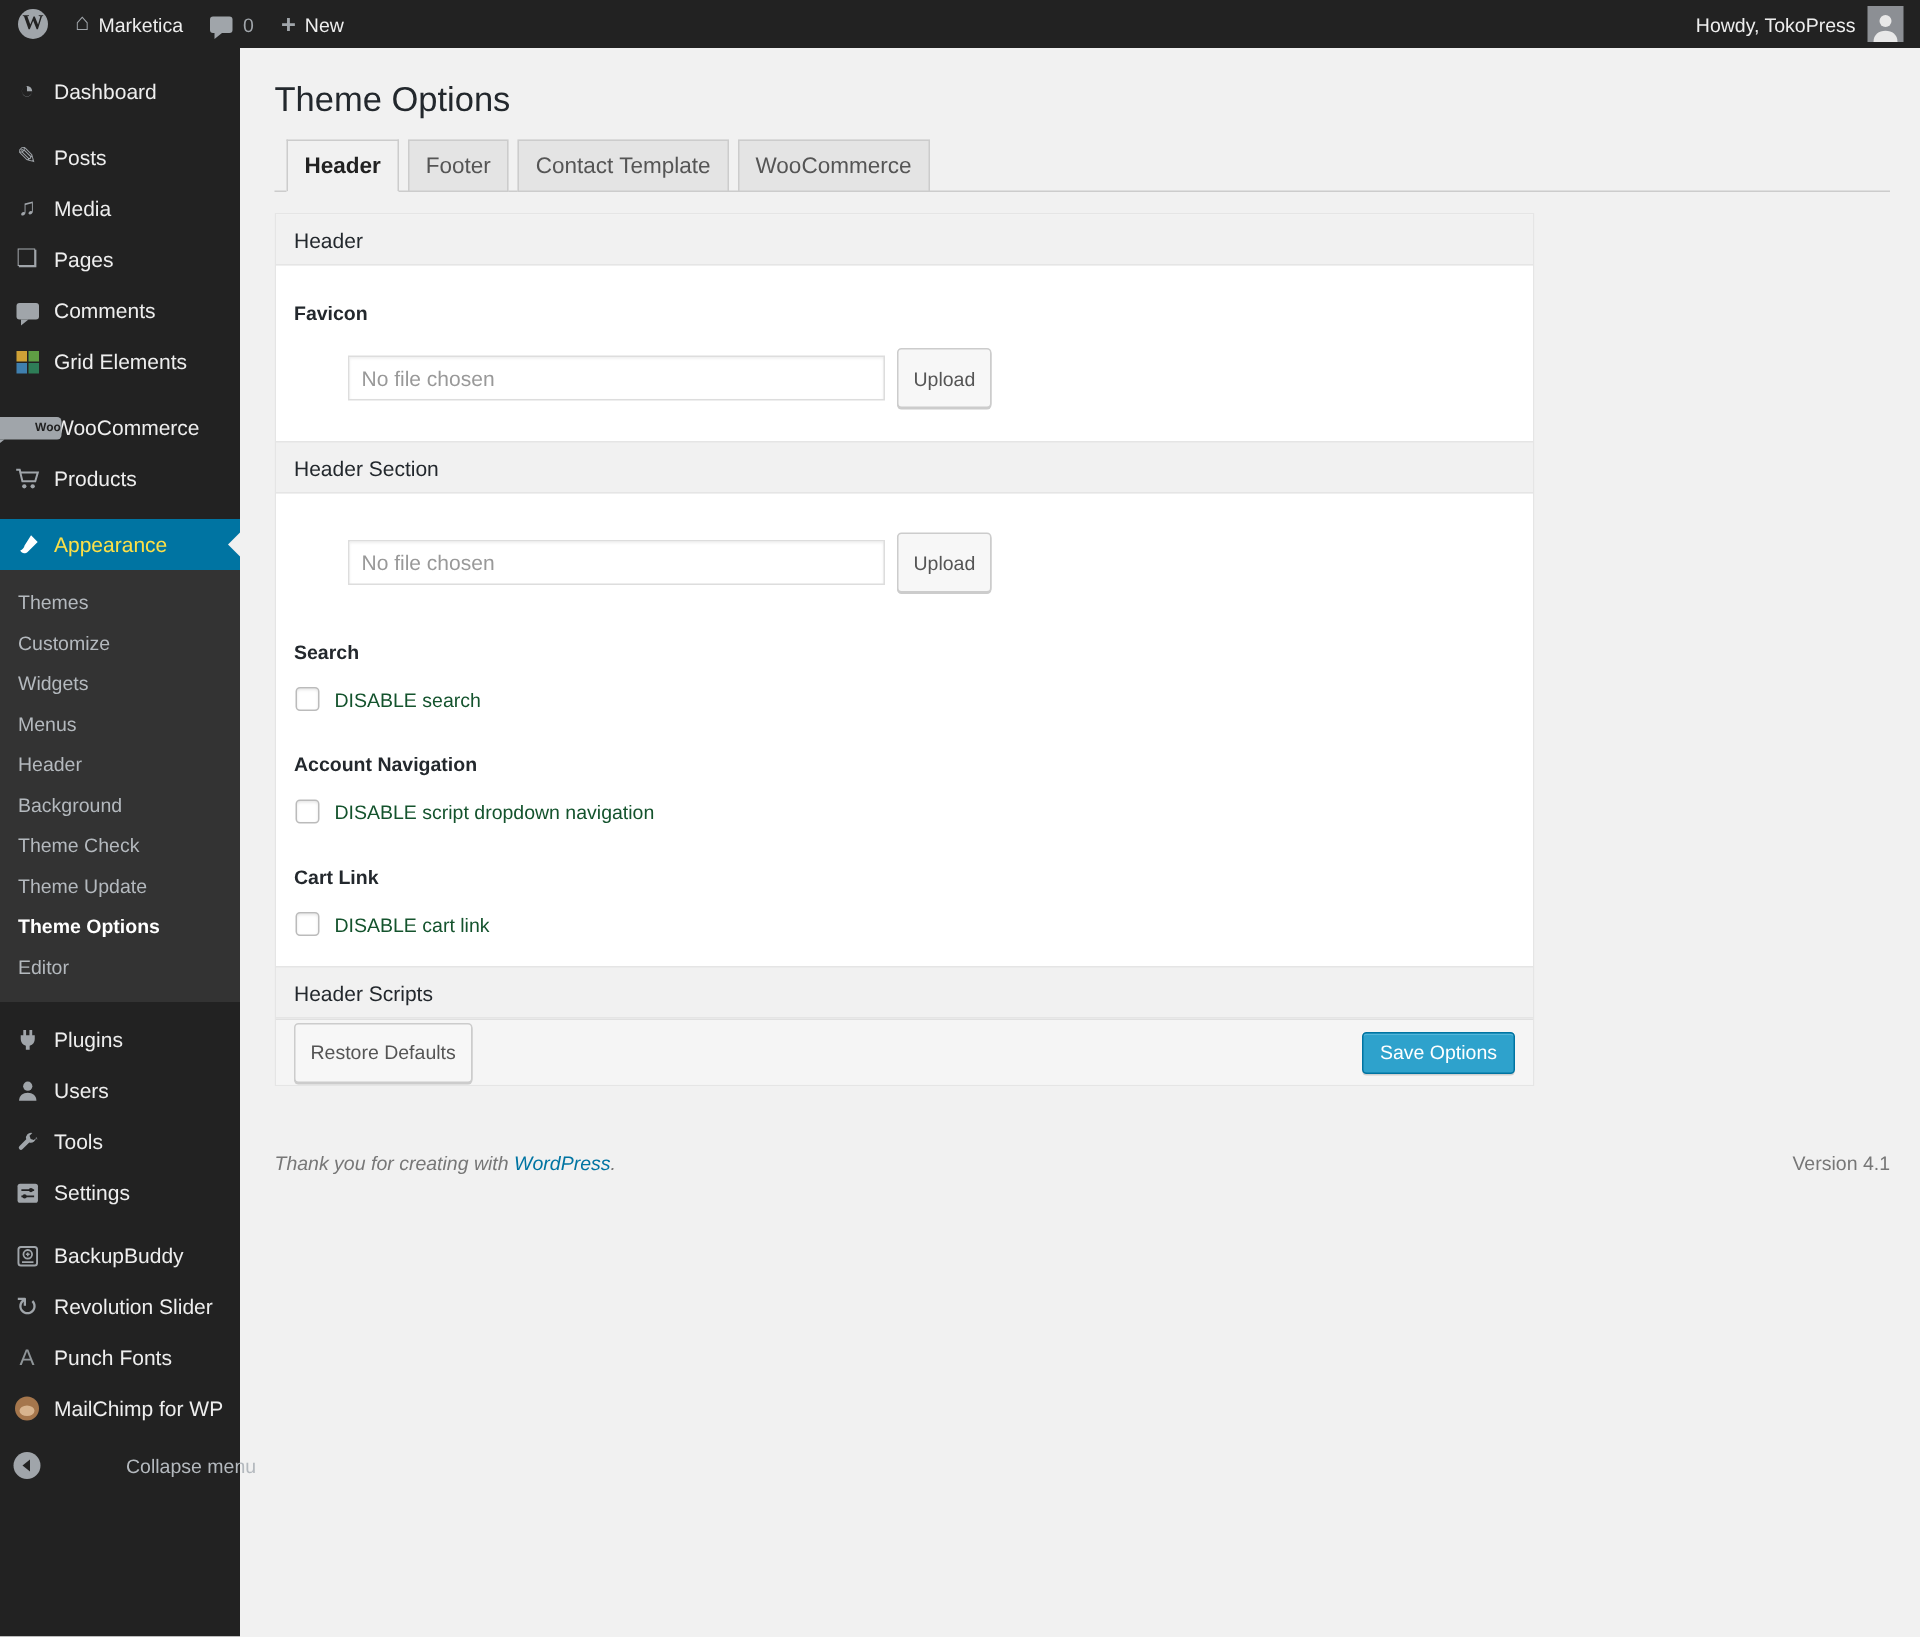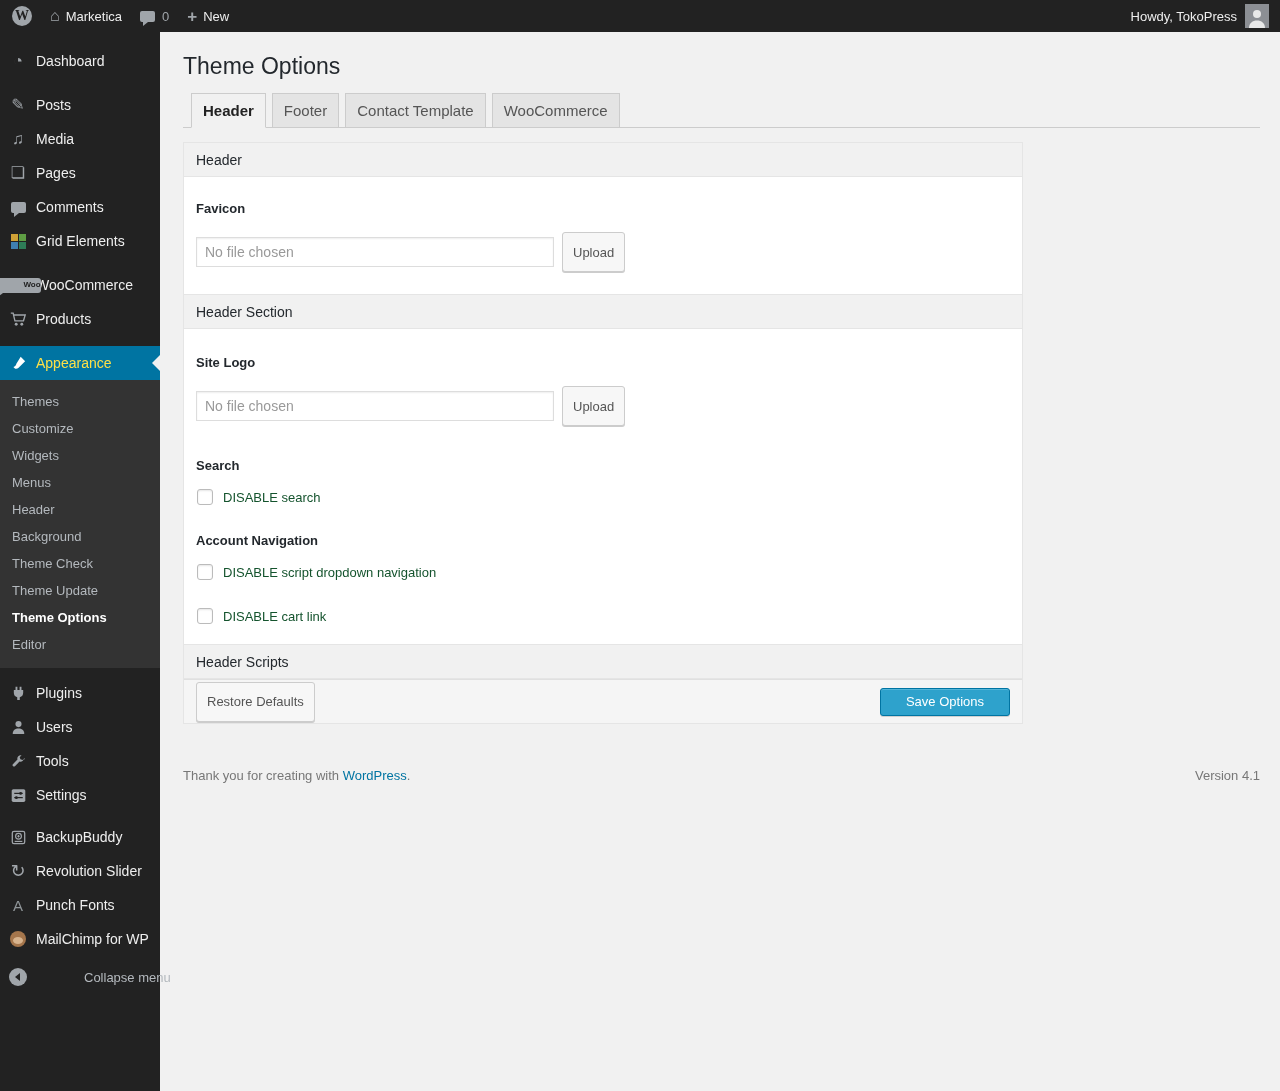--- a/index.html
+++ b/index.html
@@ -77,21 +77,21 @@
   .section-header{
     background:#f1f1f1;border-bottom:1px solid #e5e5e5;
     padding:0 12px;height:33px;display:flex;align-items:center;
     font-size:14px;color:#23282d;
   }
   .section-header + .section-body{border-bottom:0;}
   .section-body{padding:24px 12px 22px;}
   .section-body.mid{padding:26px 12px 20px;}
   .section-body.scripts{padding:26px 12px 49px;}
   .field-label{font-size:13px;font-weight:bold;color:#23282d;margin-bottom:16px;}
-  .upload-row{display:flex;align-items:center;gap:8px;}
+  .upload-row{display:flex;align-items:center;gap:8px;margin-left:36px;}
   .upload-row.gap-b{margin-bottom:32px;}
   .file-input{
     width:340px;height:28px;border:1px solid #ddd;border-radius:0;
     padding:0 8px;font-size:14px;color:#32373c;background:#fff;
     box-shadow:inset 0 1px 2px rgba(0,0,0,.07);outline:none;
     font-family:"Liberation Sans","DejaVu Sans",sans-serif;
   }
   .file-input::placeholder{color:#999;opacity:1;}
   .button{
     height:40px;padding:0 10px;background:#f7f7f7;border:1px solid #ccc;border-radius:3px;
@@ -111,28 +111,28 @@
     width:443px;height:163px;border:1px solid #ddd;background:#fff;box-sizing:border-box;
     box-shadow:inset 0 1px 2px rgba(0,0,0,.07);outline:none;resize:both;
     font-family:"DejaVu Sans Mono","Liberation Mono",monospace;font-size:13px;padding:4px 6px;
   }
   .description{margin:4px 0 0;font-size:13px;line-height:1.55;color:#666;width:310px;}
   .panel-footer{
     background:#f5f5f5;border-top:1px solid #e0e0e0;height:44px;box-sizing:border-box;
     padding:8px 12px;display:flex;justify-content:space-between;align-items:center;
   }
   .button-primary{
-    height:28px;padding:0 25px;border-radius:3px;cursor:pointer;
+    height:28px;padding:0 11px;border-radius:3px;cursor:pointer;
     background:var(--button_primary,#2ea2cc);border:1px solid var(--accent,#0074a2);color:#fff;font-size:13px;
     box-shadow:inset 0 1px 0 rgba(120,200,230,.5),0 1px 0 rgba(0,0,0,.15);
     font-family:"Liberation Sans","DejaVu Sans",sans-serif;
   }
   
   .page-footer{margin-top:44px;width:1077px;display:flex;justify-content:space-between;align-items:baseline;font-size:13px;color:#777;}
-  .thanks{}
+  .thanks{font-style:italic;}
   .thanks a{color:var(--accent,#0074a2);cursor:pointer;text-decoration:none;}
   .version{font-style:normal;color:#777;}
   svg{display:block;}
 </style>
 </head>
 <body>
 
 <div id="adminbar">
   <div class="ab-left">
     <span class="ab-item">
@@ -335,38 +335,38 @@
     <div class="section-body">
       <div class="field-label">Favicon</div>
       <div class="upload-row">
         <input type="text" class="file-input" placeholder="No file chosen" style="">
         <button class="button">Upload</button>
       </div>
     </div>
 
     <div class="section-header" style="border-top:1px solid #e5e5e5;">Header Section</div>
     <div class="section-body mid">
-      <div class="field-label">Site Logo</div>
       <div class="upload-row gap-b">
         <input type="text" class="file-input" placeholder="No file chosen" style="">
         <button class="button">Upload</button>
       </div>
 
       <div class="field-label">Search</div>
       <div class="check-row">
         <input type="checkbox" class="wp-check" style="">
         <label class="check-label">DISABLE search</label>
       </div>
 
       <div class="field-label">Account Navigation</div>
       <div class="check-row">
         <input type="checkbox" class="wp-check" style="">
         <label class="check-label">DISABLE script dropdown navigation</label>
       </div>
 
+      <div class="field-label">Cart Link</div>
       <div class="check-row last">
         <input type="checkbox" class="wp-check" style="">
         <label class="check-label">DISABLE cart link</label>
       </div>
     </div>
 
     <div class="section-header" style="border-top:1px solid #e5e5e5;">Header Scripts</div>
 
     <div class="panel-footer">
       <button class="button">Restore Defaults</button>

